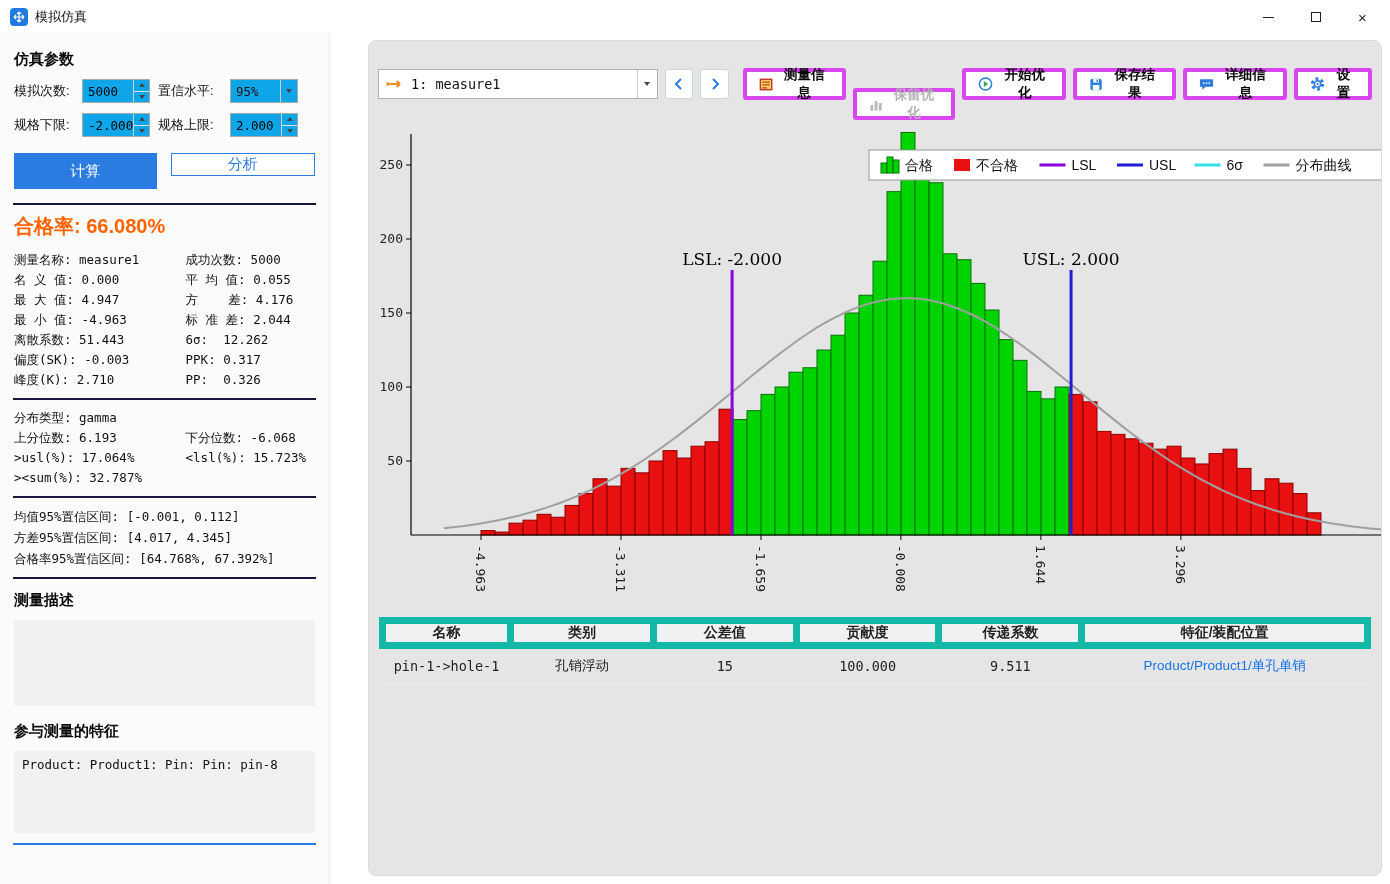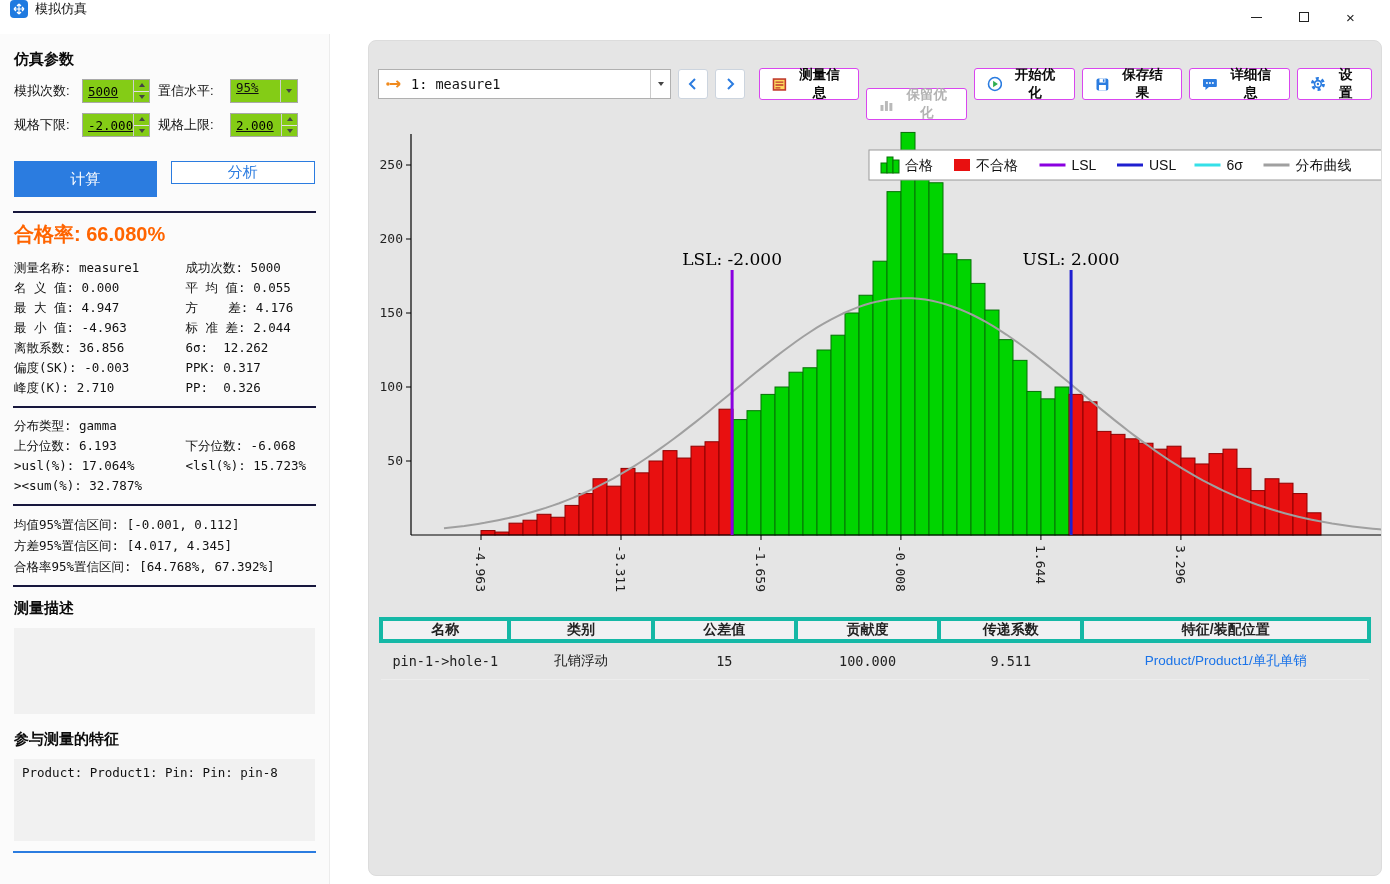--- a/index.html
+++ b/index.html
@@ -4,73 +4,73 @@
 <style>
   * { box-sizing: border-box; margin: 0; padding: 0; }
   html,body { width:1390px; height:884px; overflow:hidden; }
   body {
     font-family: "Liberation Sans", "DejaVu Sans", sans-serif;
     background:#fff; color:#111; outline:1px solid #c8c8c8;
     font-size:13px;
   }
 
   
-  .titlebar { height:34px; display:flex; align-items:flex-start; padding:0 16px 0 10px; background:#fff; }
+  .titlebar { height:34px; display:flex; align-items:center; padding:0 4px 0 10px; background:#fff; }
   .app-icon { width:18px; height:18px; background:#1f7ae0; border-radius:4px; display:flex; align-items:center; justify-content:center; margin-right:7px; }
   .win-title { font-size:13px; color:#111; }
   .win-controls { margin-left:auto; display:flex; height:34px; }
   .win-btn { width:47px; height:34px; display:flex; align-items:center; justify-content:center; cursor:default; font-size:15px; color:#222; }
   .min-glyph { width:11px; height:1px; background:#222; display:inline-block; }
   .max-glyph { width:10px; height:10px; border:1px solid #222; display:inline-block; }
 
   
   .main { display:flex; height:850px;gap:33px; }
 
   
   .sidebar { width:330px; flex:0 0 330px; background:#fbfbfb; border-right:1px solid #ececec; padding-top:4px; overflow:hidden; }
   .sec { padding:0 14px; }
   .sec-title { font-size:15px; font-weight:bold; margin:12px 0 10px; color:#0a0a0a; }
   .param-grid { display:grid; grid-template-columns:60px 68px 64px 68px; column-gap:8px; row-gap:10px; align-items:center; }
   .param-label { font-size:13px; white-space:nowrap; }
-  .stepper, .combo-sm { height:24px; border:1px solid #a9a9a9; background:#84cc16; display:flex; align-items:flex-start;text-decoration:underline; }
+  .stepper, .combo-sm { height:24px; border:1px solid #a9a9a9; background:#0ea5e9; display:flex; align-items:center; }
   .stepper input { width:100%; height:100%; border:0; outline:none; padding-left:5px; font-family:"DejaVu Sans Mono","Liberation Mono",monospace; font-size:12.5px; background:transparent; }
   .spin { width:16px; height:100%; border-left:1px solid #cfcfcf; display:flex; flex-direction:column; flex:0 0 16px; }
   .spin span { flex:1; display:flex; align-items:center; justify-content:center; }
   .spin span + span { border-top:1px solid #e2e2e2; }
   .tri-up { width:0; height:0; border-left:3.5px solid transparent; border-right:3.5px solid transparent; border-bottom:4px solid #444; }
   .tri-dn { width:0; height:0; border-left:3.5px solid transparent; border-right:3.5px solid transparent; border-top:4px solid #444; }
   .combo-sm .val { flex:1; padding-left:5px; font-family:"DejaVu Sans Mono","Liberation Mono",monospace; font-size:12.5px; }
   .combo-sm .dd { width:17px; height:100%; border-left:1px solid #cfcfcf; display:flex; align-items:center; justify-content:center; }
-  .btn-row { display:flex; gap:14px; margin:24px 0 14px; }
+  .btn-row { display:flex; gap:14px; margin:16px 0 14px; }
   .btn-calc { flex:1; height:36px; background:#2b7ce0; color:#fff; border:0; font-size:15px; cursor:pointer; }
   .btn-analyze { flex:1; height:23px; background:#fff; color:#2b7ce0; border:1px solid #2b7ce0; font-size:15px; cursor:pointer; }
   .divider { height:2px; background:#17173d; margin:8px 13px; }
   .divider-blue { height:2px; background:#2b7ce0; margin:10px 13px 0; }
   .pass-rate { font-size:20px; font-weight:bold; color:#ff6400; margin:4px 0 10px; }
   .stats-grid { display:grid; grid-template-columns:57% 43%; font-family:"DejaVu Sans Mono","Liberation Mono",monospace; font-size:12.5px; line-height:20px; white-space:pre; }
   .conf-line { font-family:"DejaVu Sans Mono","Liberation Mono",monospace; font-size:12.5px; line-height:21px; white-space:pre; }
   .gray-box { background:#f1f1f1; margin-top:4px; }
   .desc-box { height:86px; }
   .feat-box { height:82px; padding:6px 8px; font-family:"DejaVu Sans Mono","Liberation Mono",monospace; font-size:12.5px; white-space:pre; }
 
   
   .right-panel { flex:1; margin:6px 8px 8px 5px; border:1px solid #dcdcdc; border-radius:8px; background:#e5e5e5; display:flex; flex-direction:column; overflow:hidden; }
   .toolbar { display:flex; align-items:center; gap:7px; padding:7px 9px 6px; }
   .combo-lg { width:296px; height:30px; border:1px solid #b0b0b0; background:#fff; display:flex; align-items:center; padding-left:7px; gap:7px; }
   .combo-lg .txt { font-family:"DejaVu Sans Mono","Liberation Mono",monospace; font-size:13.5px; }
   .combo-lg .dd { margin-left:auto; width:20px; height:28px; border-left:1px solid #cbcbcb; display:flex; align-items:center; justify-content:center; }
   .nav-btn { width:30px; height:30px; border:1px solid #ccd4de; border-radius:3px; background:#fff; display:flex; align-items:center; justify-content:center; cursor:pointer; }
   .tb-spacer { flex:1; }
-  .tb-btn { height:32px; display:inline-flex; align-items:center; gap:6px; padding:0 12px; border:1px solid #d946ef; border-radius:3px; background:#fff; font-size:13.5px; font-weight:bold; color:#0a0a0a; cursor:pointer; }
+  .tb-btn { height:32px; display:inline-flex; align-items:center; gap:6px; padding:0 12px; border:4px solid #d946ef; border-radius:3px; background:#fff; font-size:13.5px; font-weight:bold; color:#0a0a0a; cursor:pointer; }
   .tb-btn.disabled { color:#b3b3b3;margin-top:40px; }
   .chart-wrap { margin:2px 6px 0 8px; }
 
   
   table.ctable { width:calc(100% - 20px); margin:8px 10px 0; border-collapse:collapse; table-layout:fixed; }
-  .ctable th { background:#f0f1f3; border:4px solid #14b8a6; height:18px; font-size:14px; font-weight:bold; color:#222; text-align:center; }
+  .ctable th { background:#f0f1f3; border:7px solid #14b8a6; height:18px; font-size:14px; font-weight:bold; color:#222; text-align:center; }
   .ctable td { height:38px; text-align:center; font-size:13.5px; border-bottom:1px solid #ededed; font-family:"DejaVu Sans Mono","Liberation Mono",monospace; color:#222; }
   .ctable td.link { color:#1a73e8; font-family:"Liberation Sans","DejaVu Sans",sans-serif; cursor:pointer; }
 </style>
 </head>
 <body>
 
 <div class="titlebar">
   <span class="app-icon">
     <svg width="12" height="12" viewBox="0 0 12 12">
         <path d="M6 1 L6 11 M1 6 L11 6 M6 1 L4 3 M6 1 L8 3 M6 11 L4 9 M6 11 L8 9 M1 6 L3 4 M1 6 L3 8 M11 6 L9 4 M11 6 L9 8" stroke="#fff" stroke-width="1.2" fill="none"></path>
@@ -147,21 +147,21 @@
     </div>
     <div class="divider"></div>
 
     <div class="sec">
       <div class="pass-rate"><span>合格率:</span> <span>66.080%</span></div>
       <div class="stats-grid">
         <span>测量名称: measure1</span><span>成功次数: 5000</span>
         <span>名 义 值: 0.000</span><span>平 均 值: 0.055</span>
         <span>最 大 值: 4.947</span><span>方    差: 4.176</span>
         <span>最 小 值: -4.963</span><span>标 准 差: 2.044</span>
-        <span>离散系数: 36.856</span><span>6σ:  12.262</span>
+        <span>离散系数: 51.443</span><span>6σ:  12.262</span>
         <span>偏度(SK): -0.003</span><span>PPK: 0.317</span>
         <span>峰度(K): 2.710</span><span>PP:  0.326</span>
       </div>
     </div>
     <div class="divider"></div>
 
     <div class="sec">
       <div class="stats-grid">
         <span>分布类型: gamma</span><span></span>
         <span>上分位数: 6.193</span><span>下分位数: -6.068</span>

